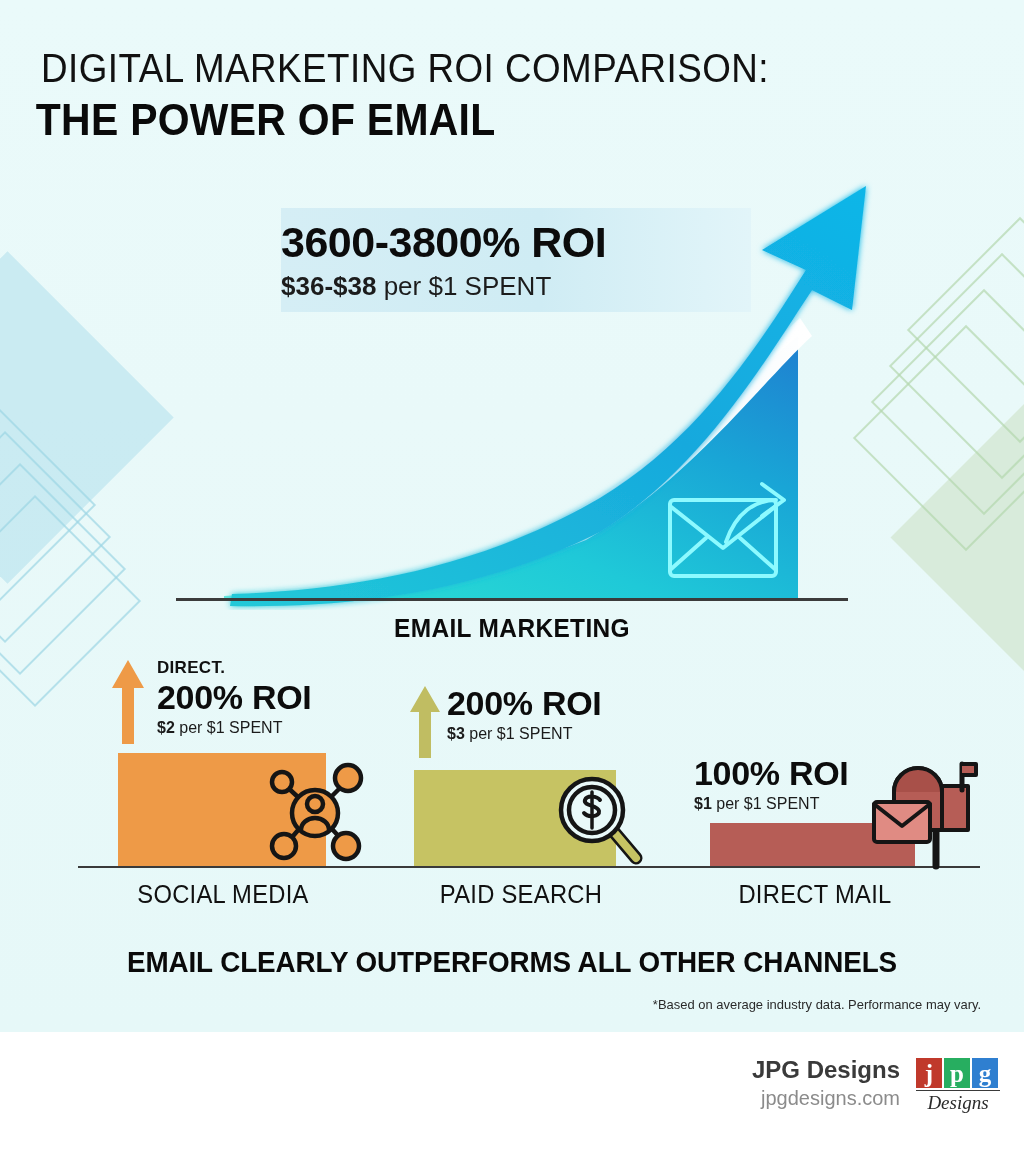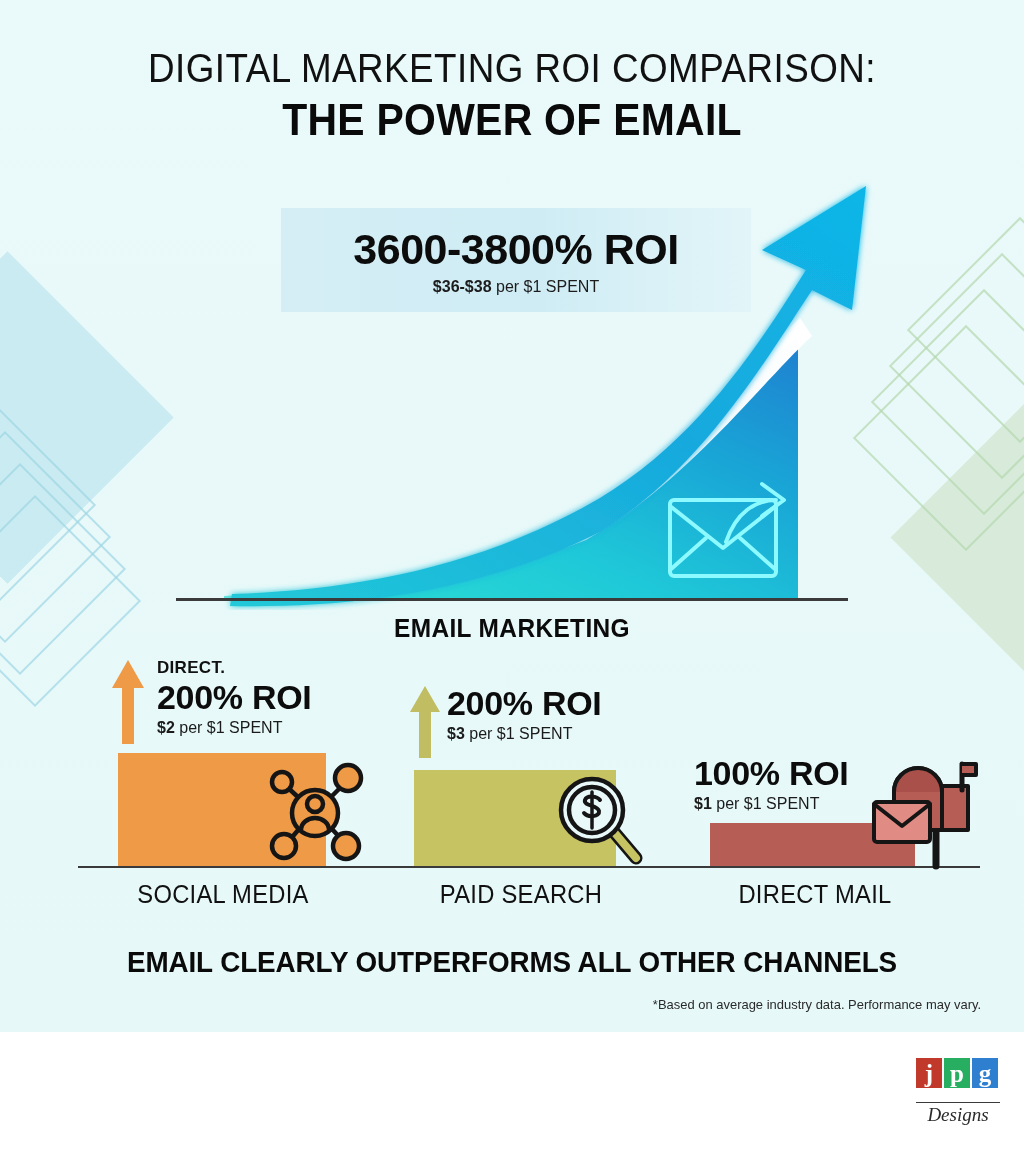--- a/index.html
+++ b/index.html
@@ -31,39 +31,39 @@
   .dia-fill-green{
     width:215px;height:215px;background:#cfe4cb;opacity:.65;
     transform:rotate(45deg);
   }
   .dia-line-green{
     width:160px;height:160px;border:2px solid #b4d7ae;opacity:.7;
     transform:rotate(45deg);
   }
 
   
-  .title-wrap{ position:absolute; left:0; top:46px; width:1024px; text-align:center; }
+  .title-wrap{ position:absolute; left:0; top:46px; width:1024px; text-align:left; }
   .title-line1{
     font-size:40px; letter-spacing:.5px; color:#111; font-weight:400;
     transform:scaleX(.92); font-family:"Liberation Sans", sans-serif;
   }
   .title-line2{
     font-size:44px; font-weight:700; color:#0a0a0a; margin-top:4px;
     letter-spacing:.3px; transform:scaleX(.93);
   }
 
   
   .callout{
     position:absolute; left:281px; top:208px; width:470px; height:104px;
     background:linear-gradient(90deg,#d5eef5 0%,#cfecf4 55%,#e2f5f9 100%);
-    display:flex; flex-direction:column; align-items:center; justify-content:center;
+    display:flex; flex-direction:column; justify-content:center;
     z-index:5;
   }
   .callout-main{ font-size:43px; font-weight:800; color:#0c0c0c; letter-spacing:-.5px; }
-  .callout-sub{ font-size:16px; color:#1c1c1c; margin-top:4px; font-weight:400; }
+  .callout-sub{ font-size:26px; color:#1c1c1c; margin-top:4px; font-weight:400; }
   .callout-sub b{ font-weight:800; }
 
   
   .curve-stage{ position:absolute; left:0; top:150px; width:1024px; height:460px; }
   .email-label{
     position:absolute; left:0; top:613px; width:1024px; text-align:center;
     font-size:26px; font-weight:700; color:#0b0b0b; letter-spacing:.4px;
     transform:scaleX(.94);
   }
   .baseline-top{
@@ -125,21 +125,21 @@
   .logo{ position:absolute; right:24px; top:26px; width:84px; }
   .logo-boxes{ display:flex; gap:2px; }
   .logo-box{
     width:26px; height:30px; display:flex; align-items:center; justify-content:center;
     color:#fff; font-weight:700; font-size:25px; line-height:1;
     font-family:"Liberation Serif", serif;
   }
   .lb-j{ background:#c0392b; } .lb-p{ background:#27ae60; } .lb-g{ background:#2f7fd0; }
   .logo-designs{
     text-align:center; font-family:"Liberation Serif", serif; font-style:italic;
-    font-size:19px; color:#2b2b2b; margin-top:14px; border-top:1.5px solid #3a3a3a;
+    font-size:19px; color:#2b2b2b; margin-top:2px; border-top:1.5px solid #3a3a3a;
     padding-top:1px;
   }
 </style>
 </head>
 <body>
 
 <div id="root">
 
   <div class="info-body">
 
@@ -304,20 +304,24 @@
 
     <div class="chan-label l-social">SOCIAL MEDIA</div>
     <div class="chan-label l-paid">PAID SEARCH</div>
     <div class="chan-label l-mail">DIRECT MAIL</div>
 
     <div class="tagline">EMAIL CLEARLY OUTPERFORMS ALL OTHER CHANNELS</div>
     <div class="disclaimer">*Based on average industry data. Performance may vary.</div>
   </div>
 
   <div class="brand">
+    <div class="brand-text">
+      <div class="brand-name">JPG Designs</div>
+      <div class="brand-url">jpgdesigns.com</div>
+    </div>
     <div class="logo">
       <div class="logo-boxes">
         <div class="logo-box lb-j">j</div>
         <div class="logo-box lb-p">p</div>
         <div class="logo-box lb-g">g</div>
       </div>
       <div class="logo-designs">Designs</div>
     </div>
   </div>
 

